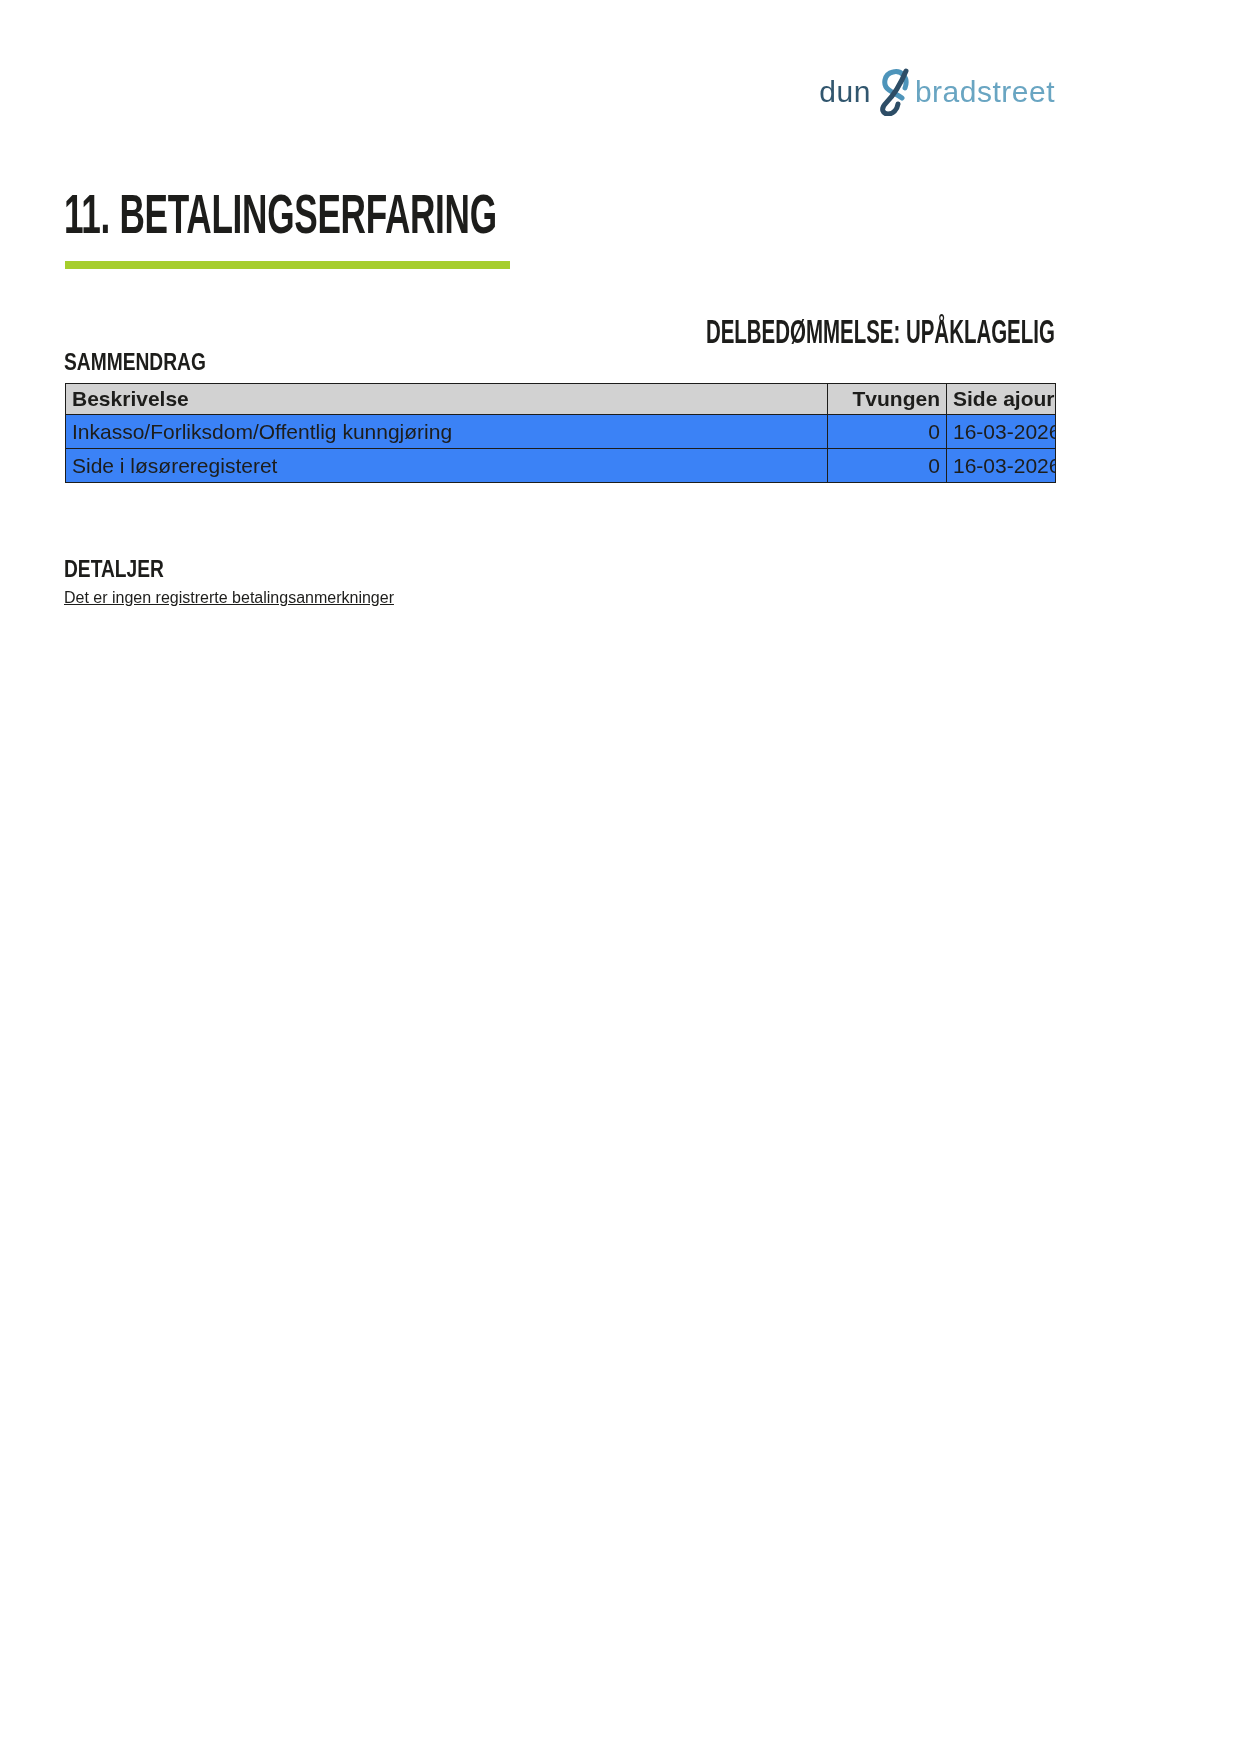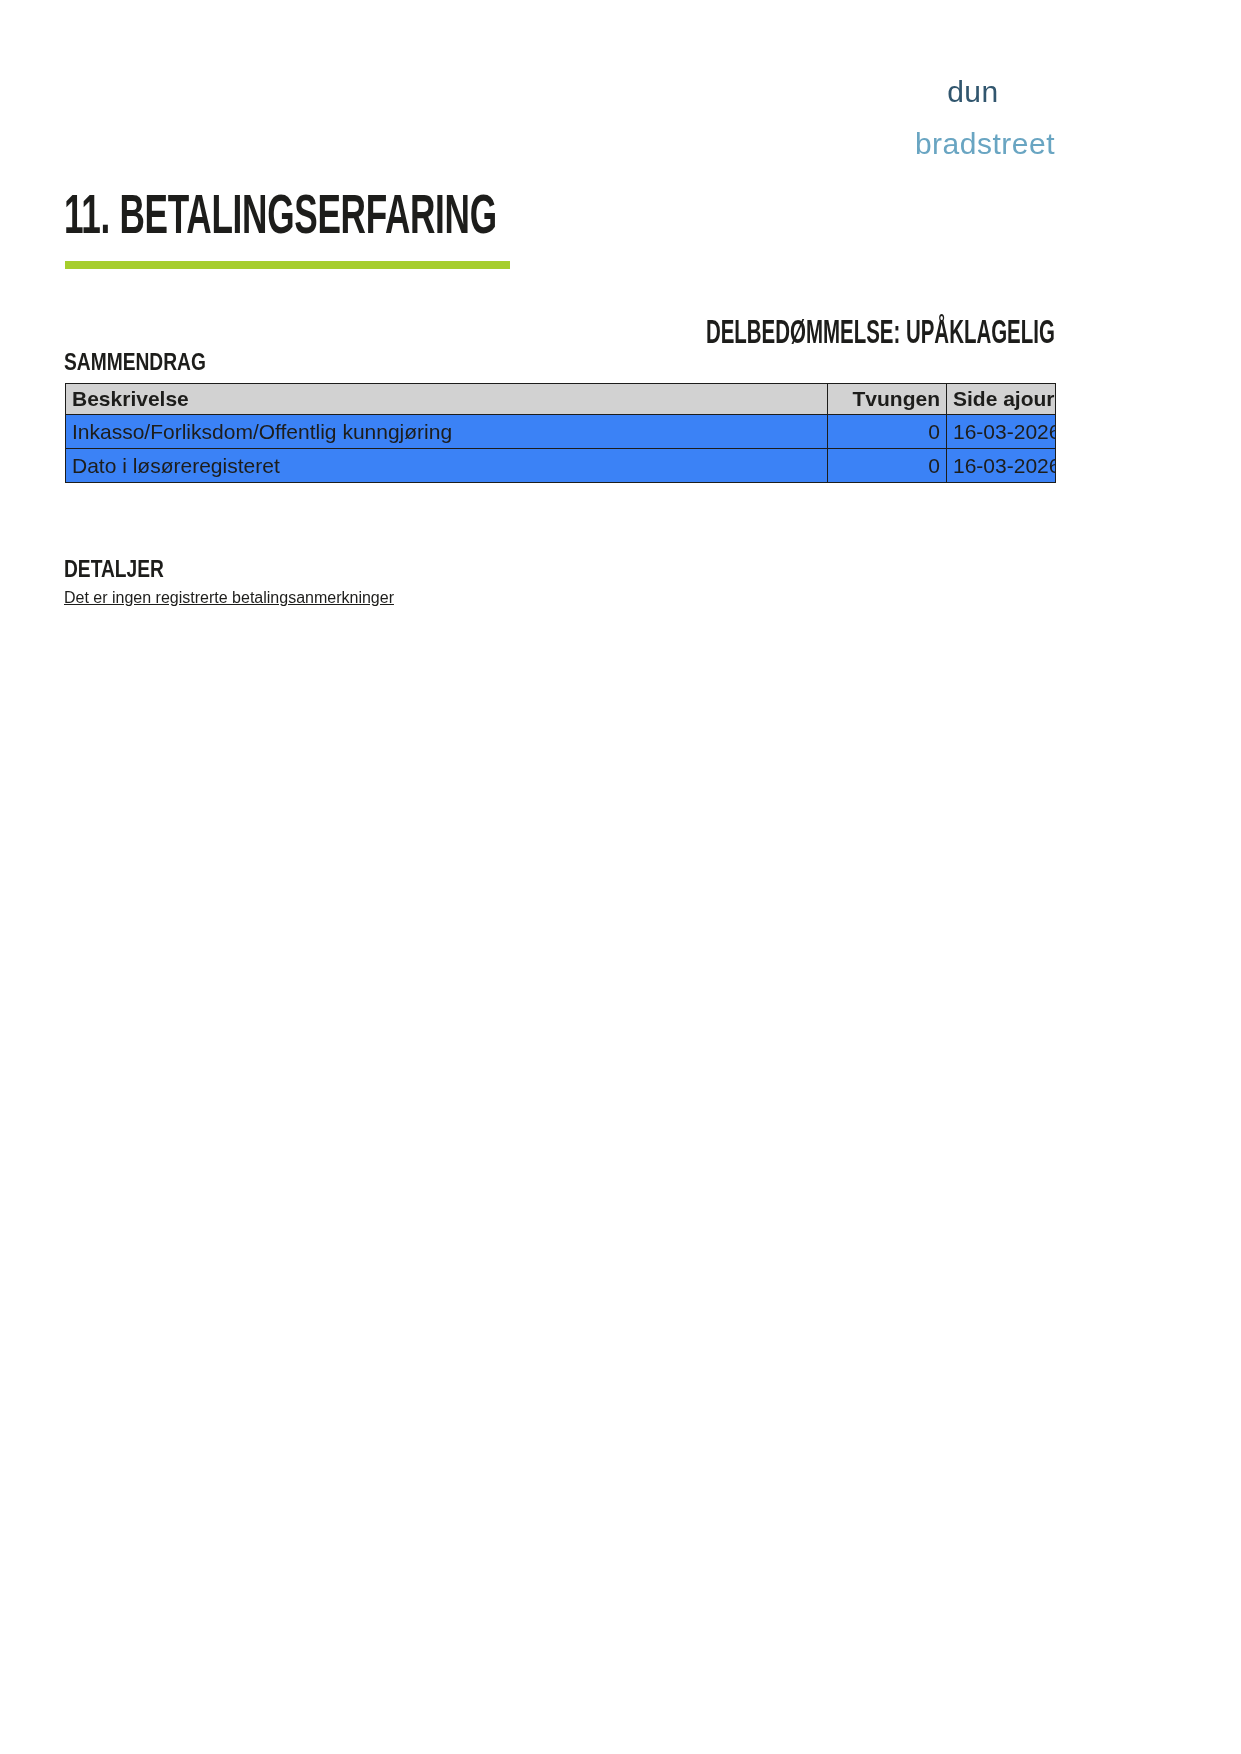--- a/index.html
+++ b/index.html
@@ -14,30 +14,29 @@
   }
 
   
   .logo {
     position: absolute;
     top: 66px;
     right: 186px;
     display: flex;
     align-items: center;
     height: 52px;
-    flex-direction: column;
   }
   .logo-word {
     font-size: 30px;
     letter-spacing: 0.5px;
     line-height: 52px;
     font-weight: 400;
   }
   .logo-word.dark  { color: var(--logo-dark,  #31566e); }
-  .logo-word.light { color: var(--logo-light, #69a5c2); margin-left: 24px; }
+  .logo-word.light { color: var(--logo-light, #69a5c2); }
   .logo-amp { margin: 0 3px 0 5px; display: block; }
 
   
   .h1-title {
     position: absolute;
     left: 64px;
     top: 187px;
     font-size: 55px;
     font-weight: 800;
     line-height: 55px;
@@ -164,21 +163,21 @@
         <th class="col-dato">Side ajour</th>
       </tr>
     </thead>
     <tbody>
       <tr>
         <td>Inkasso/Forliksdom/Offentlig kunngjøring</td>
         <td class="col-antall">0</td>
         <td class="col-dato">16-03-2026</td>
       </tr>
       <tr>
-        <td>Dato i løsøreregisteret</td>
+        <td>Side i løsøreregisteret</td>
         <td class="col-antall">0</td>
         <td class="col-dato">16-03-2026</td>
       </tr>
     </tbody>
   </table>
 
   <div class="section-label detaljer">DETALJER</div>
   <div class="details-text">Det er ingen registrerte betalingsanmerkninger</div>
 
 

